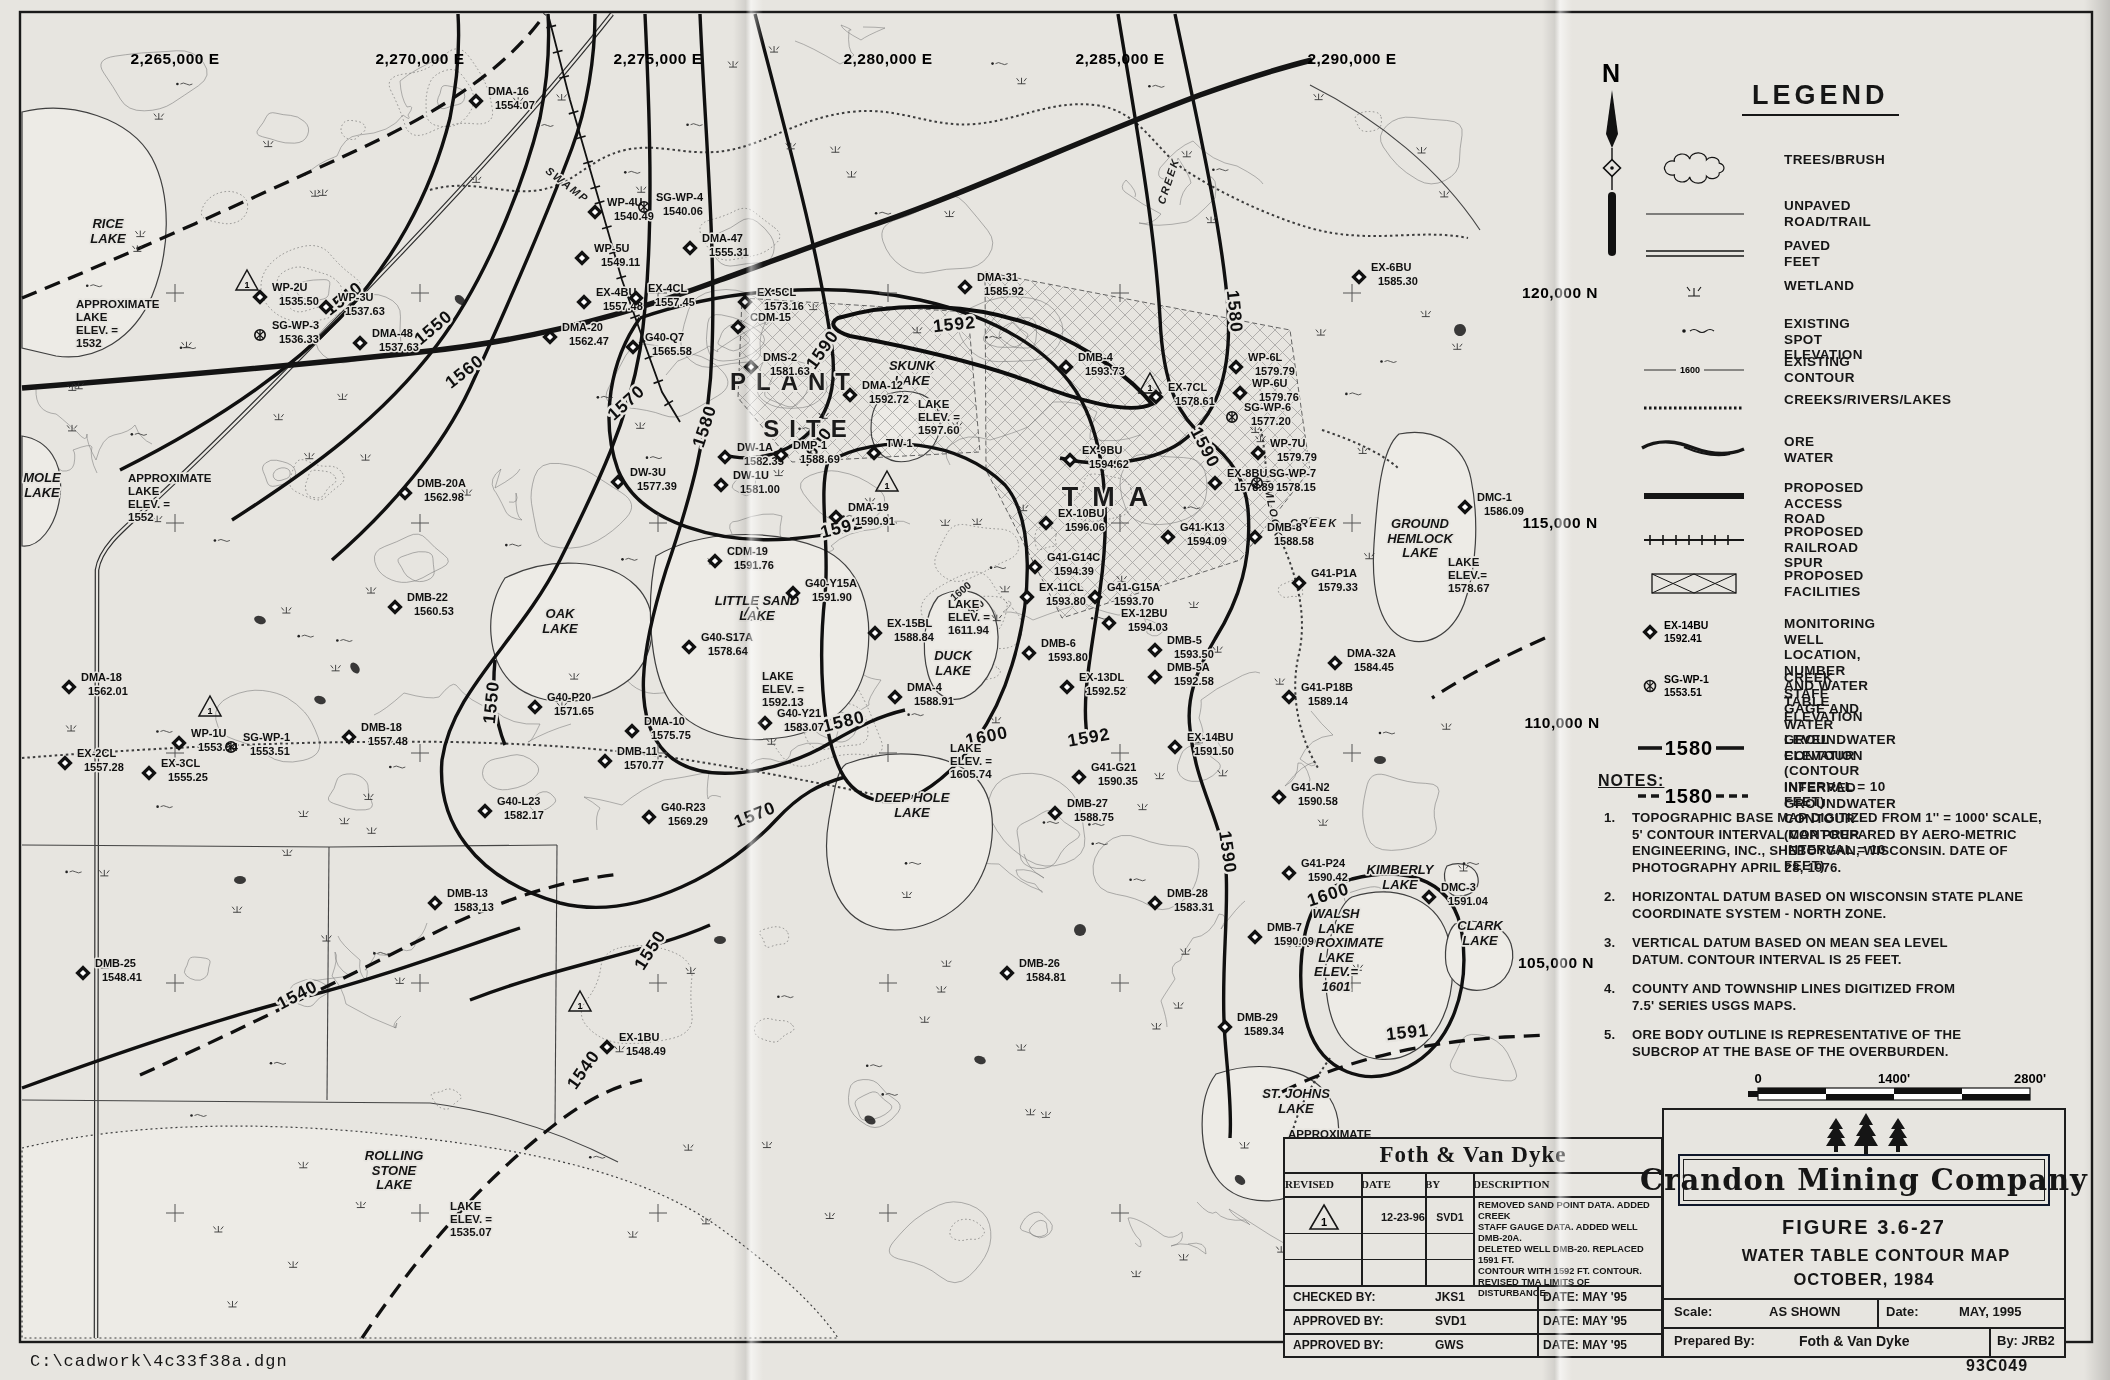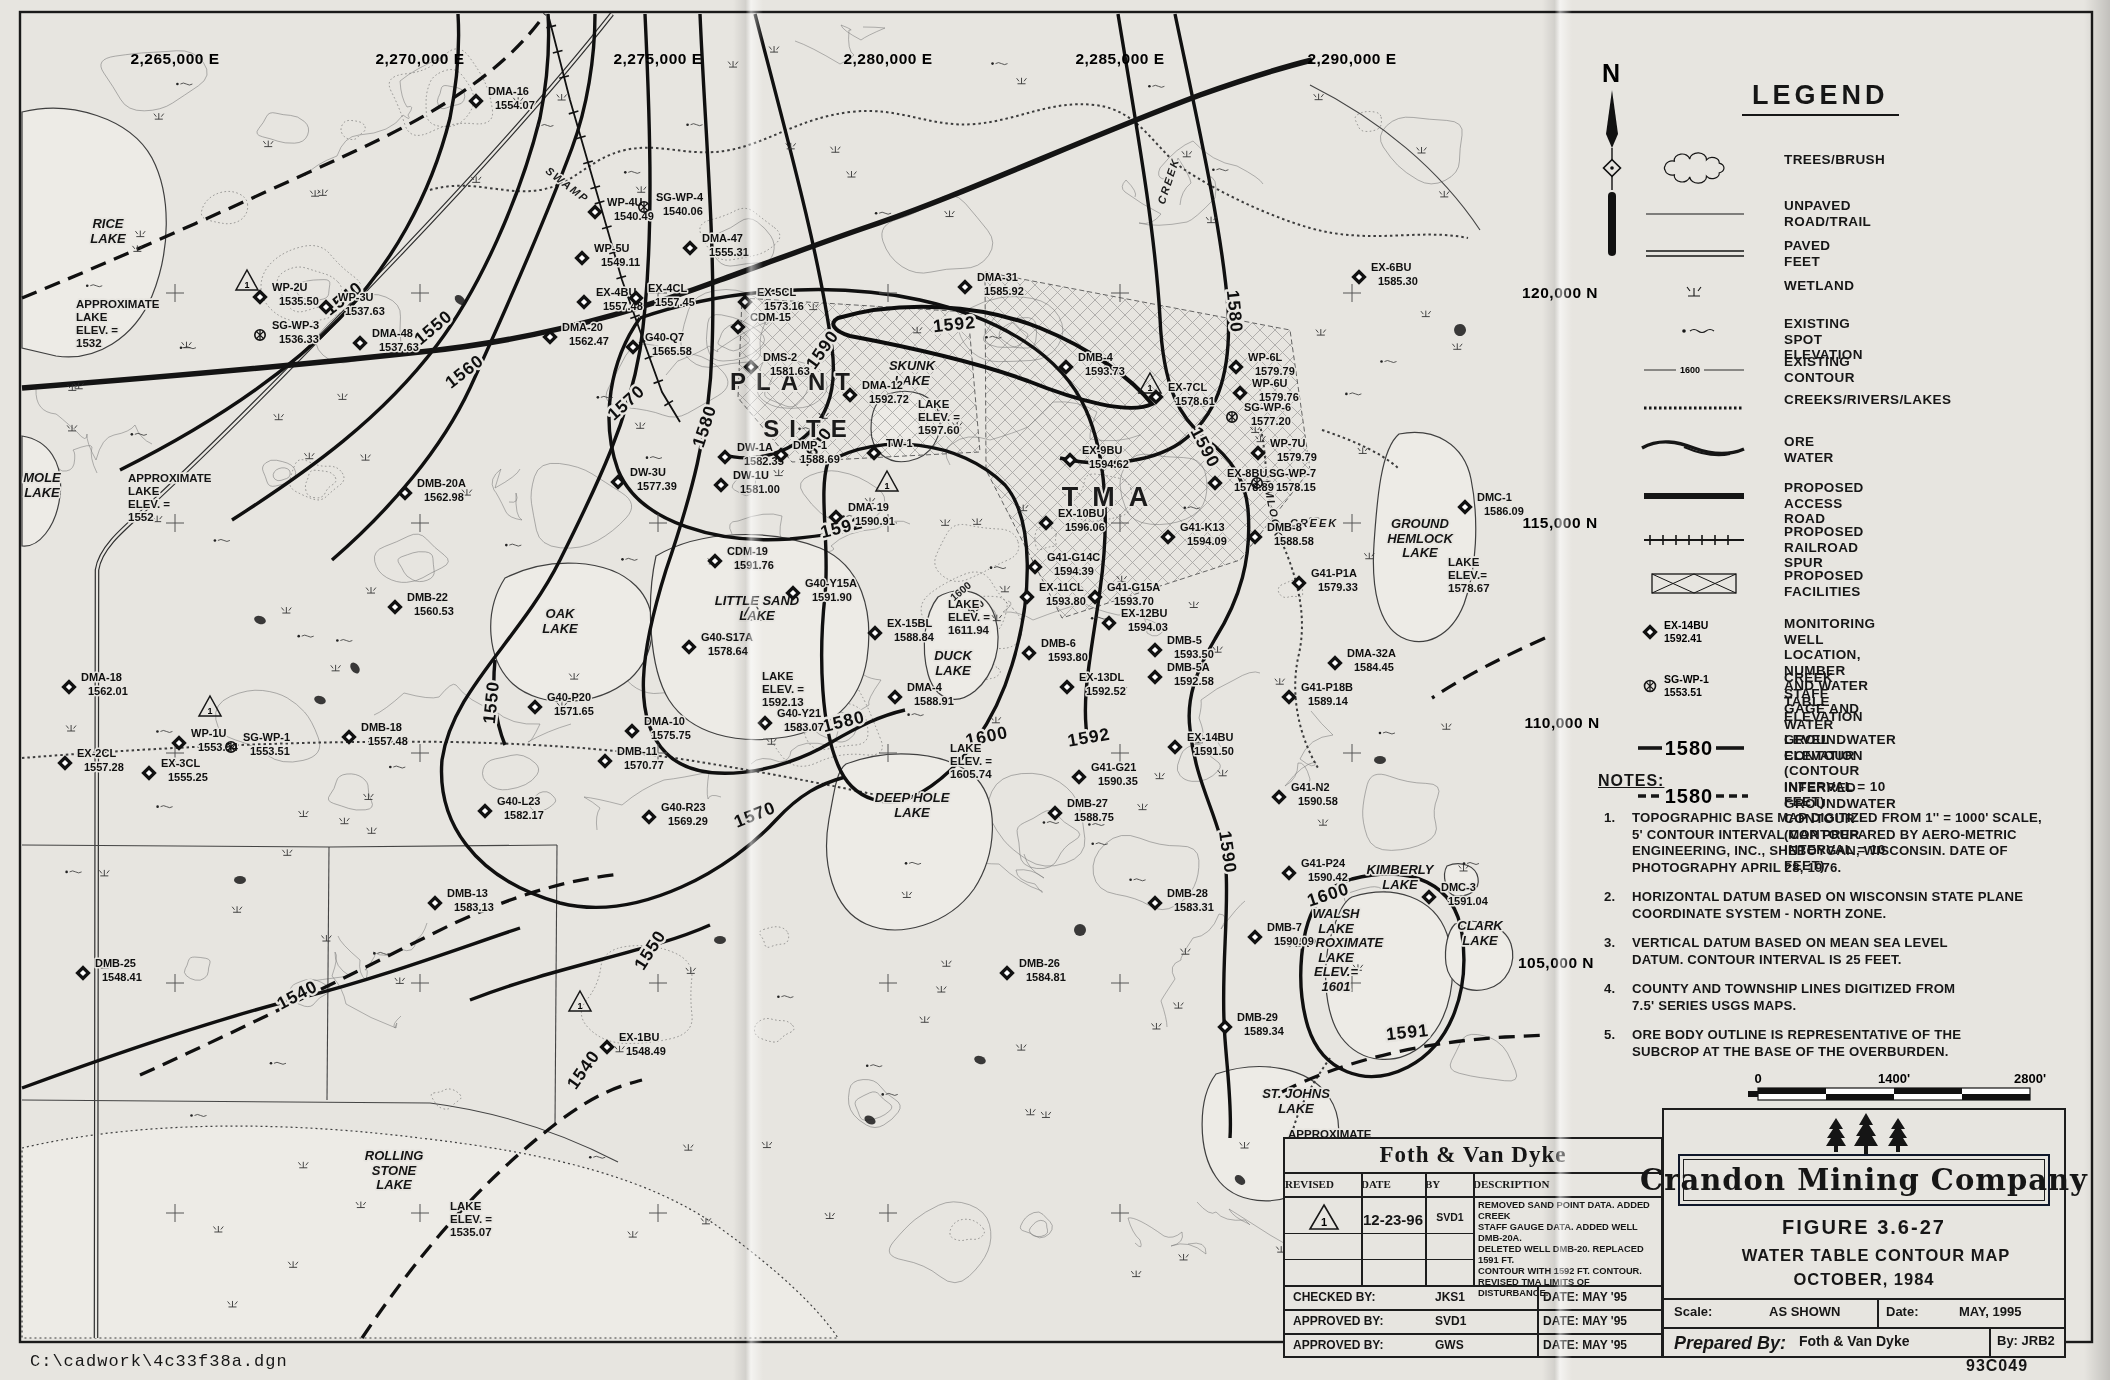--- a/index.html
+++ b/index.html
@@ -1377,21 +1377,21 @@
     <div class="tb-line" style="left:76px;top:33px;height:113px;width:1.5px;"></div>
     <div class="tb-line" style="left:140px;top:33px;height:113px;width:1.5px;"></div>
     <div class="tb-line" style="left:188px;top:33px;height:113px;width:1.5px;"></div>
 
     <div class="abs" style="left:22px;top:63px;">
       <svg width="34" height="30" viewBox="0 0 34 30">
         <path d="M17,3 L31,27 L3,27 Z" fill="none" stroke="#161616" stroke-width="1.6"></path>
         <text x="17" y="24" text-anchor="middle" font-size="11" font-weight="bold">1</text>
       </svg>
     </div>
-    <div class="tb-cell" style="left:78px;width:62px;top:72px;font-size:15px;text-align:left;">12-23-96</div>
+    <div class="tb-cell" style="left:78px;width:62px;top:72px;font-size:11px;text-align:right;">12-23-96</div>
     <div class="tb-cell" style="left:142px;width:46px;top:72px;font-size:10.5px;text-align:center;">SVD1</div>
     <div class="tb-cell" style="left:193px;right:4px;top:61px;">
       <div class="desc-line">REMOVED SAND POINT DATA. ADDED CREEK</div>
       <div class="desc-line">STAFF GAUGE DATA. ADDED WELL DMB-20A.</div>
       <div class="desc-line">DELETED WELL DMB-20. REPLACED 1591 FT.</div>
       <div class="desc-line">CONTOUR WITH 1592 FT. CONTOUR.</div>
       <div class="desc-line">REVISED TMA LIMITS OF DISTURBANCE.</div>
     </div>
 
     <div class="tb-line" style="left:0;width:188px;top:94px;height:1.2px;"></div>
@@ -1432,21 +1432,21 @@
     <div class="fig-line" style="top:136px;font-size:16.5px;letter-spacing:1px;padding-left:24px;">WATER TABLE CONTOUR MAP</div>
     <div class="fig-line" style="top:160px;font-size:16.5px;letter-spacing:1px;">OCTOBER, 1984</div>
     <div class="tb-line" style="left:0;right:0;top:188px;height:1.5px;"></div>
     <div class="tb-line" style="left:0;right:0;top:217px;height:1.5px;"></div>
     <div class="tb-line" style="left:213px;top:188px;height:29px;width:1.5px;"></div>
     <div class="tb-line" style="left:325px;top:217px;height:29px;width:1.5px;"></div>
     <div class="tb-cell" style="left:10px;top:194px;font-size:13px;">Scale:</div>
     <div class="tb-cell" style="left:105px;top:194px;font-size:13px;">AS SHOWN</div>
     <div class="tb-cell" style="left:222px;top:194px;font-size:13px;">Date:</div>
     <div class="tb-cell" style="left:295px;top:194px;font-size:13px;">MAY, 1995</div>
-    <div class="tb-cell" style="left:10px;top:223px;font-size:18px;font-style:italic;">Prepared By:</div>
+    <div class="tb-cell" style="left:10px;top:223px;font-size:13px;">Prepared By:</div>
     <div class="tb-cell" style="left:135px;top:223px;font-size:14px;">Foth &amp; Van Dyke</div>
     <div class="tb-cell" style="left:333px;top:223px;font-size:13px;">
       <span>By:</span> <span>JRB2</span></div>
   </div>
 
   <div id="dwg-no" class="abs">93C049</div>
   <div id="dgn-path" class="abs">C:\cadwork\4c33f38a.dgn</div>
 
   <div class="fold" style="left:733px;"></div>
   <div class="fold" style="left:1542px;"></div>

